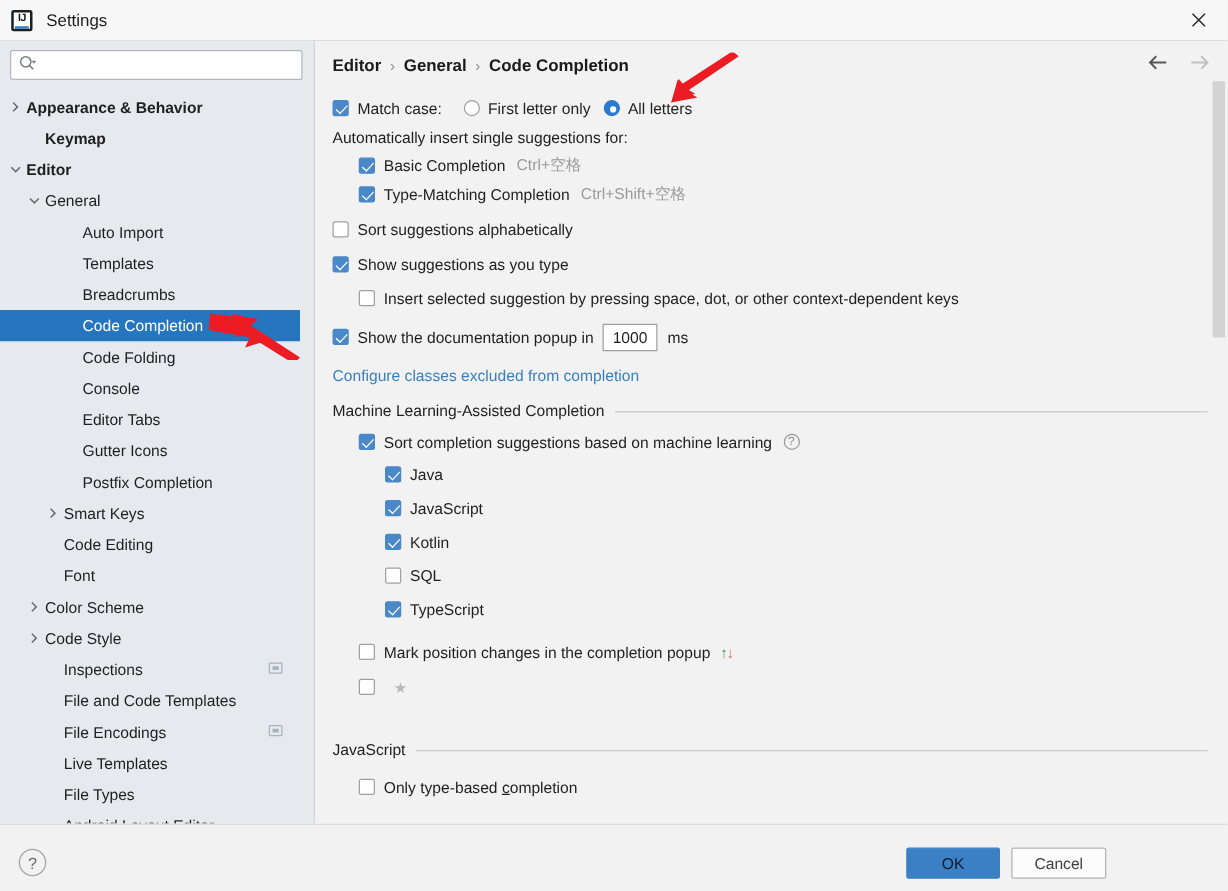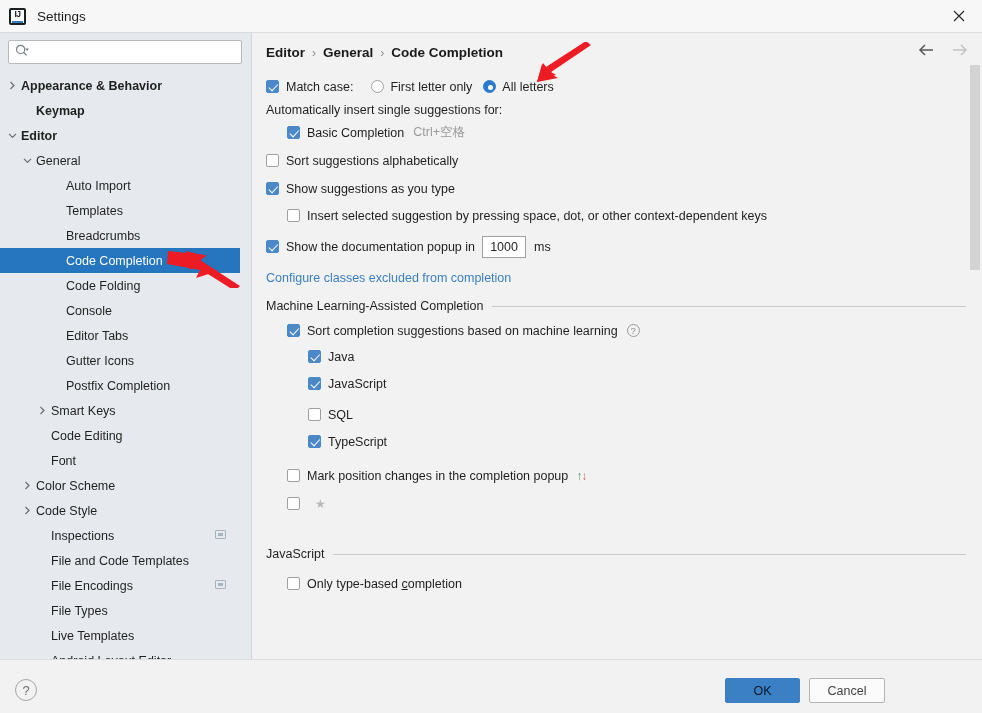--- a/index.html
+++ b/index.html
@@ -384,25 +384,25 @@
         <span class="tw"></span>
         <span class="tree-label">File and Code Templates</span>
       </div>
       <div class="tree-row" style="padding-left: 36px;">
         <span class="tw"></span>
         <span class="tree-label">File Encodings</span>
         <span class="row-icon"></span>
       </div>
       <div class="tree-row" style="padding-left: 36px;">
         <span class="tw"></span>
+        <span class="tree-label">Live Templates</span>
+      </div>
+      <div class="tree-row" style="padding-left: 36px;">
+        <span class="tw"></span>
         <span class="tree-label">File Types</span>
-      </div>
-      <div class="tree-row" style="padding-left: 36px;">
-        <span class="tw"></span>
-        <span class="tree-label">Live Templates</span>
       </div>
       <div class="tree-row" style="padding-left: 36px;">
         <span class="tw"></span>
         <span class="tree-label">Android Layout Editor</span>
       </div>
     </div>
 </div>
 <div id="sb-track">
   <div id="sb-thumb"></div>
 </div>
@@ -446,20 +446,25 @@
     <div class="row">
       <span class="plain">Automatically insert single suggestions for:</span>
     </div>
 
     <div class="row indent1">
       <span class="cb on"></span>
       <span class="lbl">Basic Completion</span>
       <span class="shortcut">Ctrl+空格</span>
     </div>
 
+    <div class="row indent1">
+      <span class="cb on"></span>
+      <span class="lbl">Type-Matching Completion</span>
+      <span class="shortcut">Ctrl+Shift+空格</span>
+    </div>
 
     <div style="height:5px"></div>
 
     <div class="row">
       <span class="cb"></span>
       <span class="lbl">Sort suggestions alphabetically</span>
     </div>
 
     <div style="height:5px"></div>
 
@@ -506,20 +511,24 @@
     <div class="row indent2">
       <span class="cb on"></span>
       <span class="lbl">Java</span>
     </div>
     <div style="height:4px"></div>
     <div class="row indent2">
       <span class="cb on"></span>
       <span class="lbl">JavaScript</span>
     </div>
     <div style="height:4px"></div>
+    <div class="row indent2">
+      <span class="cb on"></span>
+      <span class="lbl">Kotlin</span>
+    </div>
     <div style="height:4px"></div>
     <div class="row indent2">
       <span class="cb"></span>
       <span class="lbl">SQL</span>
     </div>
     <div style="height:4px"></div>
     <div class="row indent2">
       <span class="cb on"></span>
       <span class="lbl">TypeScript</span>
     </div>

